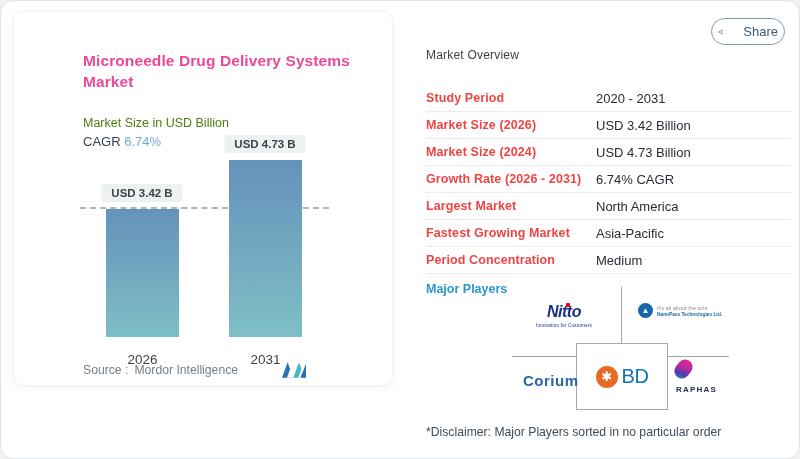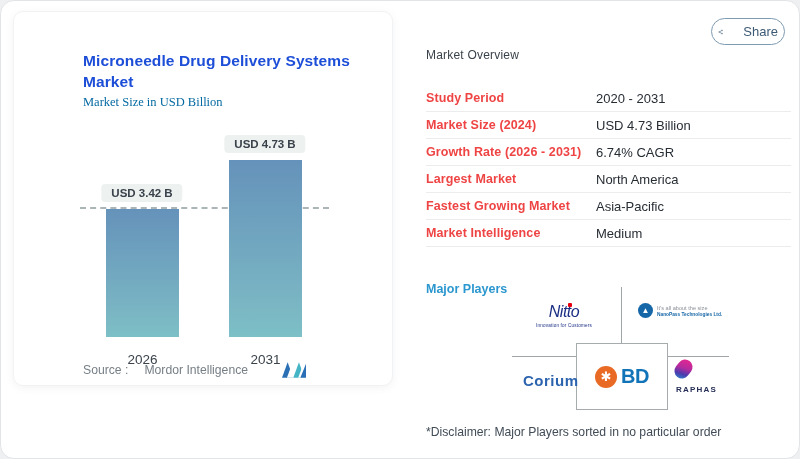--- a/index.html
+++ b/index.html
@@ -3,57 +3,57 @@
 <meta charset="utf-8">
 <style>
   html,body{margin:0;padding:0;background:#eef0f1;font-family:"Liberation Sans",sans-serif;}
   .stage{position:relative;width:800px;height:459px;margin:0 auto;background:#ffffff;
          border:1px solid #e2e5e7;border-radius:14px;overflow:hidden;box-sizing:border-box;}
 
   
   .chart-card{position:absolute;left:12px;top:10px;width:378px;height:373px;background:#fff;
               border:1px solid #f0f2f3;border-radius:10px;box-shadow:0 2px 10px rgba(0,0,0,.05);}
   .card-header{padding:38px 0 0 69px;}
-  .chart-title{width:268px;font-size:15.5px;font-weight:600;line-height:21px;color:#1d4ed8;letter-spacing:.1px;}
-  .chart-subtitle{margin-top:3px;font-size:12.5px;color:#0369a1;font-family:Liberation Serif, serif;}
+  .chart-title{width:268px;font-size:15.5px;font-weight:600;line-height:21px;color:#ec4899;letter-spacing:.1px;}
+  .chart-subtitle{margin-top:24px;font-size:12.5px;color:#4d7c0f;}
   .cagr-line{margin-top:4px;font-size:13px;color:#3a424b;}
   .cagr-value{color:#73a8d7;}
   .chart-area{position:absolute;left:0;top:125px;width:378px;height:200px;}
   .bar{position:absolute;bottom:0;width:73px;background:linear-gradient(180deg,#6592ba 0%,#79b4c3 78%,#7dc0c6 100%);}
   .bar.b0{left:92px;} .bar.b1{left:215px;}
   .ref-line{position:absolute;left:66px;width:249px;height:0;border-top:2px dashed #abb4b7;}
   .pill{position:absolute;transform:translateX(-50%);background:#edf1ef;color:#3a424b;
         font-size:11.5px;font-weight:600;padding:3px 10px;border-radius:4px;white-space:nowrap;}
   .pill.p0{left:128px;text-align:center;} .pill.p1{left:251px;}
   .year{position:absolute;bottom:-30px;width:73px;text-align:center;font-size:13.5px;color:#3a424b;}
   .year.y0{left:92px;} .year.y1{left:215px;}
   .source-row{position:absolute;left:69px;bottom:8px;font-size:12.2px;color:#767f86;}
-  .source-row .src-val{margin-left:16px;}
+  .source-row .src-val{margin-left:6px;}
   .mi-logo{position:absolute;right:86px;bottom:7px;width:24px;height:16px;}
 
   
   .right-panel{position:absolute;left:410px;top:0;width:390px;height:459px;}
   .share-btn{position:absolute;top:17px;right:16px;width:74px;height:27px;border:1px solid #7f9bb0;
              border-radius:14px;background:#fff;display:flex;align-items:center;justify-content:center;
              gap:20px;color:#3d5a75;font-size:13px;cursor:pointer;}
   .panel-heading{position:absolute;top:47px;left:15px;font-size:12px;color:#3a424b;letter-spacing:.2px;}
   .ov-table{position:absolute;top:84px;left:15px;width:365px;}
   .ov-row{display:flex;align-items:center;height:26px;border-bottom:1px solid #ececec;}
   .ov-label{width:170px;font-size:12.5px;font-weight:600;color:#ef4444;letter-spacing:.1px;}
   .ov-value{font-size:13px;color:#272d34;}
   .players-label{position:absolute;top:281px;left:15px;font-size:12.5px;font-weight:600;color:#2b97cf;}
   .conn-v{position:absolute;left:210px;top:286px;width:1px;height:56px;background:#a0a5a8;}
   .conn-h{position:absolute;left:101px;top:355px;width:217px;height:1px;background:#a0a5a8;}
   .center-box{position:absolute;left:165px;top:342px;width:90px;height:65px;background:#fff;
               border:1px solid #a6abae;display:flex;align-items:center;justify-content:center;gap:4px;}
   .bd-circle{width:22px;height:22px;border-radius:50%;background:#e96a25;color:#fff;display:flex;
              align-items:center;justify-content:center;font-size:13px;line-height:1;}
-  .bd-text{font-size:20px;font-weight:700;color:#1173b8;letter-spacing:-.5px;}
+  .bd-text{font-size:20px;font-weight:400;color:#1173b8;letter-spacing:-.5px;}
   .nitto{position:absolute;left:122px;top:302px;width:62px;text-align:center;}
-  .nitto-name{position:relative;display:inline-block;font-size:16px;font-weight:400;font-style:italic;
+  .nitto-name{position:relative;display:inline-block;font-size:16px;font-weight:700;font-style:italic;
               color:#1b2f84;letter-spacing:-.5px;line-height:1;}
   .nitto-dot{position:absolute;left:19px;top:-1px;width:4px;height:4px;background:#e60012;border-radius:1px;}
   .nitto-tagline{margin-top:2px;font-size:4.6px;color:#1b2f84;letter-spacing:.2px;}
   .nanopass{position:absolute;left:227px;top:302px;display:flex;align-items:center;gap:4px;}
   .np-circle{width:15px;height:15px;border-radius:50%;background:#1667a7;color:#fff;display:flex;
              align-items:center;justify-content:center;font-size:8px;line-height:1;}
   .np-line1{font-size:5.6px;color:#8a9097;}
   .np-line2{font-size:4.8px;font-weight:700;color:#1667a7;margin-top:1px;}
   .corium{position:absolute;left:112px;top:371px;font-size:15px;font-weight:700;color:#2b63ae;letter-spacing:.5px;}
   .raphas{position:absolute;left:265px;top:358px;width:44px;text-align:left;}
@@ -64,20 +64,21 @@
 </style>
 </head>
 <body>
 
 <div class="stage">
 
   <div class="chart-card">
     <div class="card-header">
       <div class="chart-title">Microneedle Drug Delivery Systems Market</div>
       <div class="chart-subtitle">Market Size in USD Billion</div>
+      <div class="cagr-line"><span>CAGR</span> <span class="cagr-value">6.74%</span></div>
     </div>
 
     <div class="chart-area">
       <div class="ref-line" style="bottom: 128px;"></div>
       <div class="bar b0" style="height: 128px;"></div>
       <div class="bar b1" style="height: 177px;"></div>
       <div class="pill p0" style="bottom: 135px;">USD 3.42 B</div>
       <div class="pill p1" style="bottom: 184px;">USD 4.73 B</div>
       <div class="year y0">2026</div>
       <div class="year y1">2031</div>
@@ -107,37 +108,41 @@
     </button>
 
     <div class="panel-heading">Market Overview</div>
 
     <div class="ov-table">
       <div class="ov-row">
           <div class="ov-label">Study Period</div>
           <div class="ov-value">2020 - 2031</div>
         </div>
       <div class="ov-row">
+          <div class="ov-label">Market Size (2026)</div>
+          <div class="ov-value">USD 3.42 Billion</div>
+        </div>
+      <div class="ov-row">
           <div class="ov-label">Market Size (2024)</div>
           <div class="ov-value">USD 4.73 Billion</div>
         </div>
       <div class="ov-row">
           <div class="ov-label">Growth Rate (2026 - 2031)</div>
           <div class="ov-value">6.74% CAGR</div>
         </div>
       <div class="ov-row">
           <div class="ov-label">Largest Market</div>
           <div class="ov-value">North America</div>
         </div>
       <div class="ov-row">
           <div class="ov-label">Fastest Growing Market</div>
           <div class="ov-value">Asia-Pacific</div>
         </div>
       <div class="ov-row">
-          <div class="ov-label">Market Intelligence</div>
+          <div class="ov-label">Period Concentration</div>
           <div class="ov-value">Medium</div>
         </div>
     </div>
 
     <div class="players-label">Major Players</div>
 
     <div class="conn-v"></div>
     <div class="conn-h"></div>
 
     <div class="nitto">

